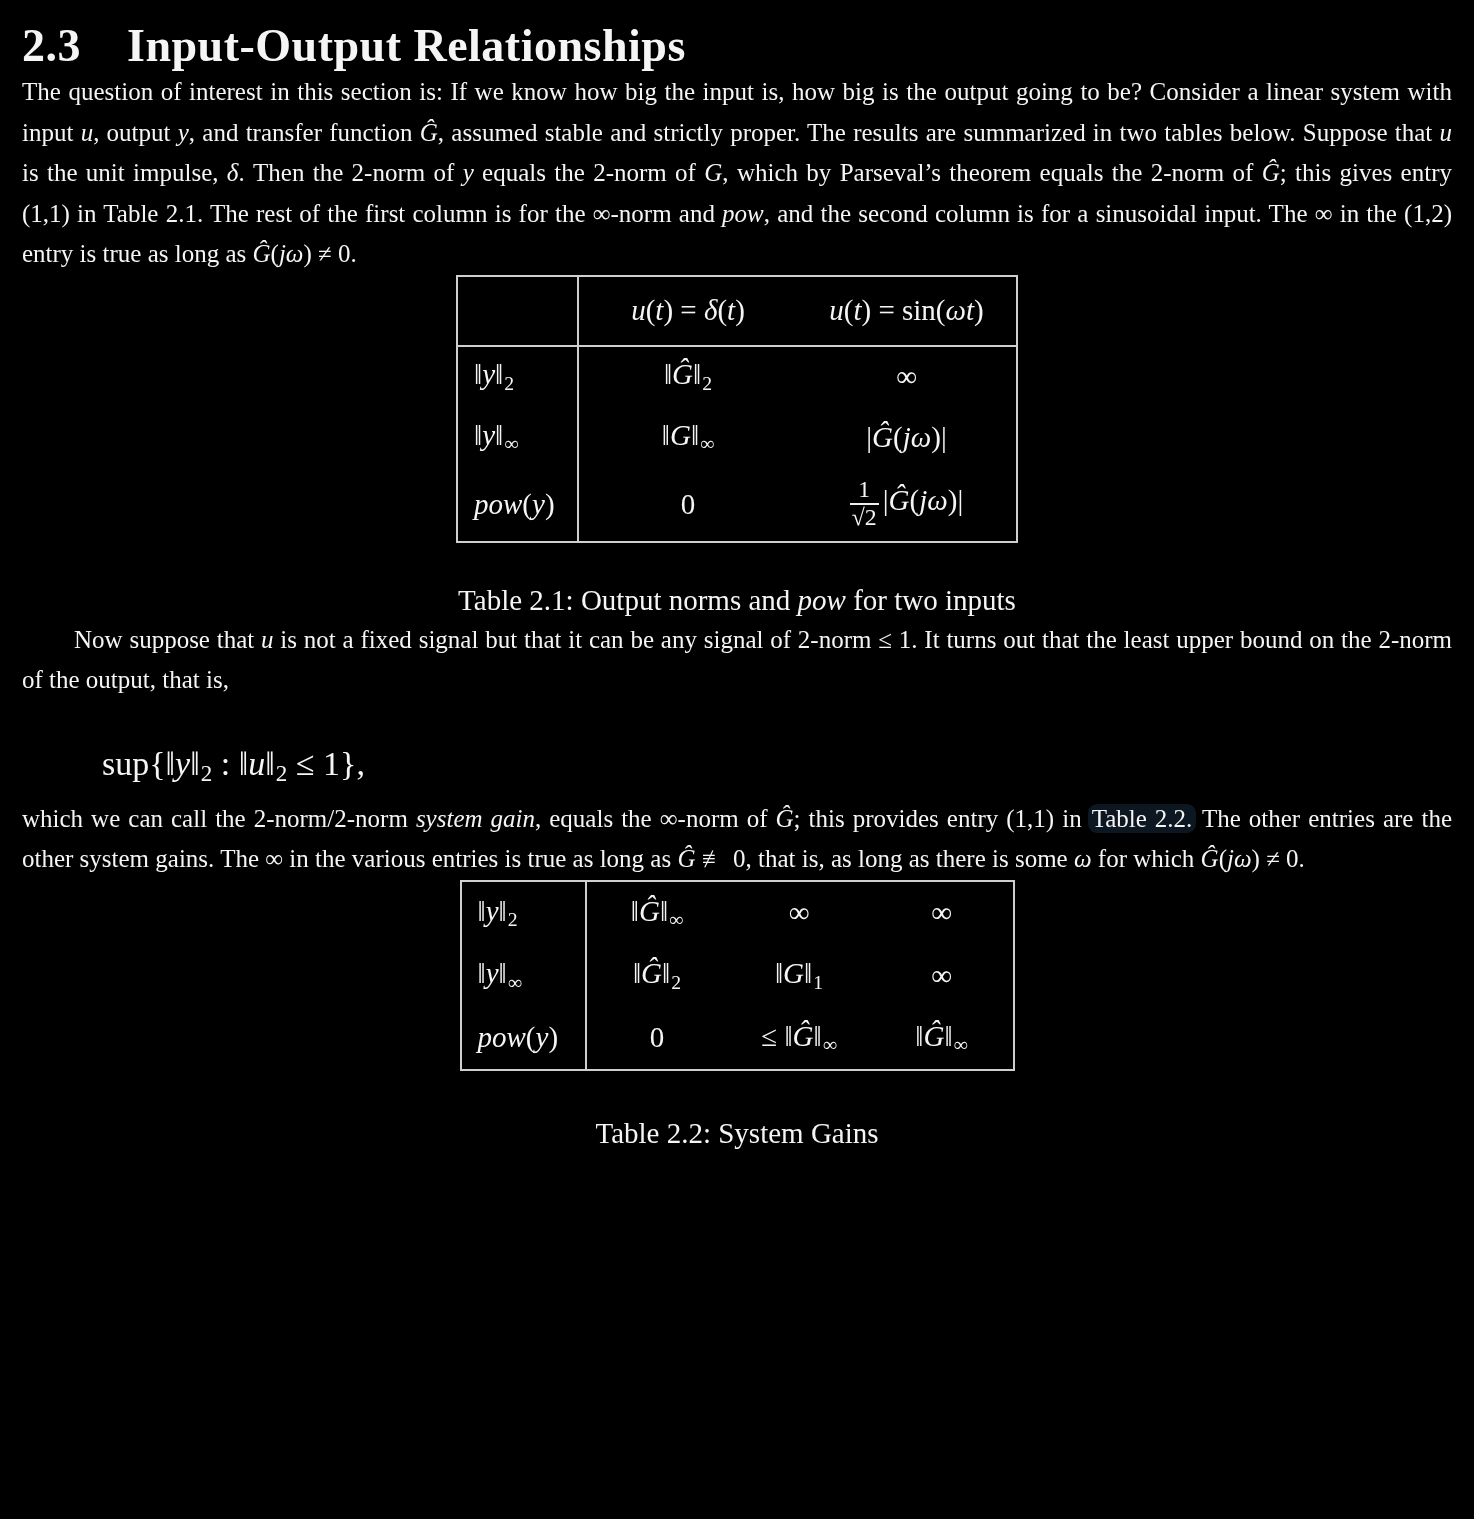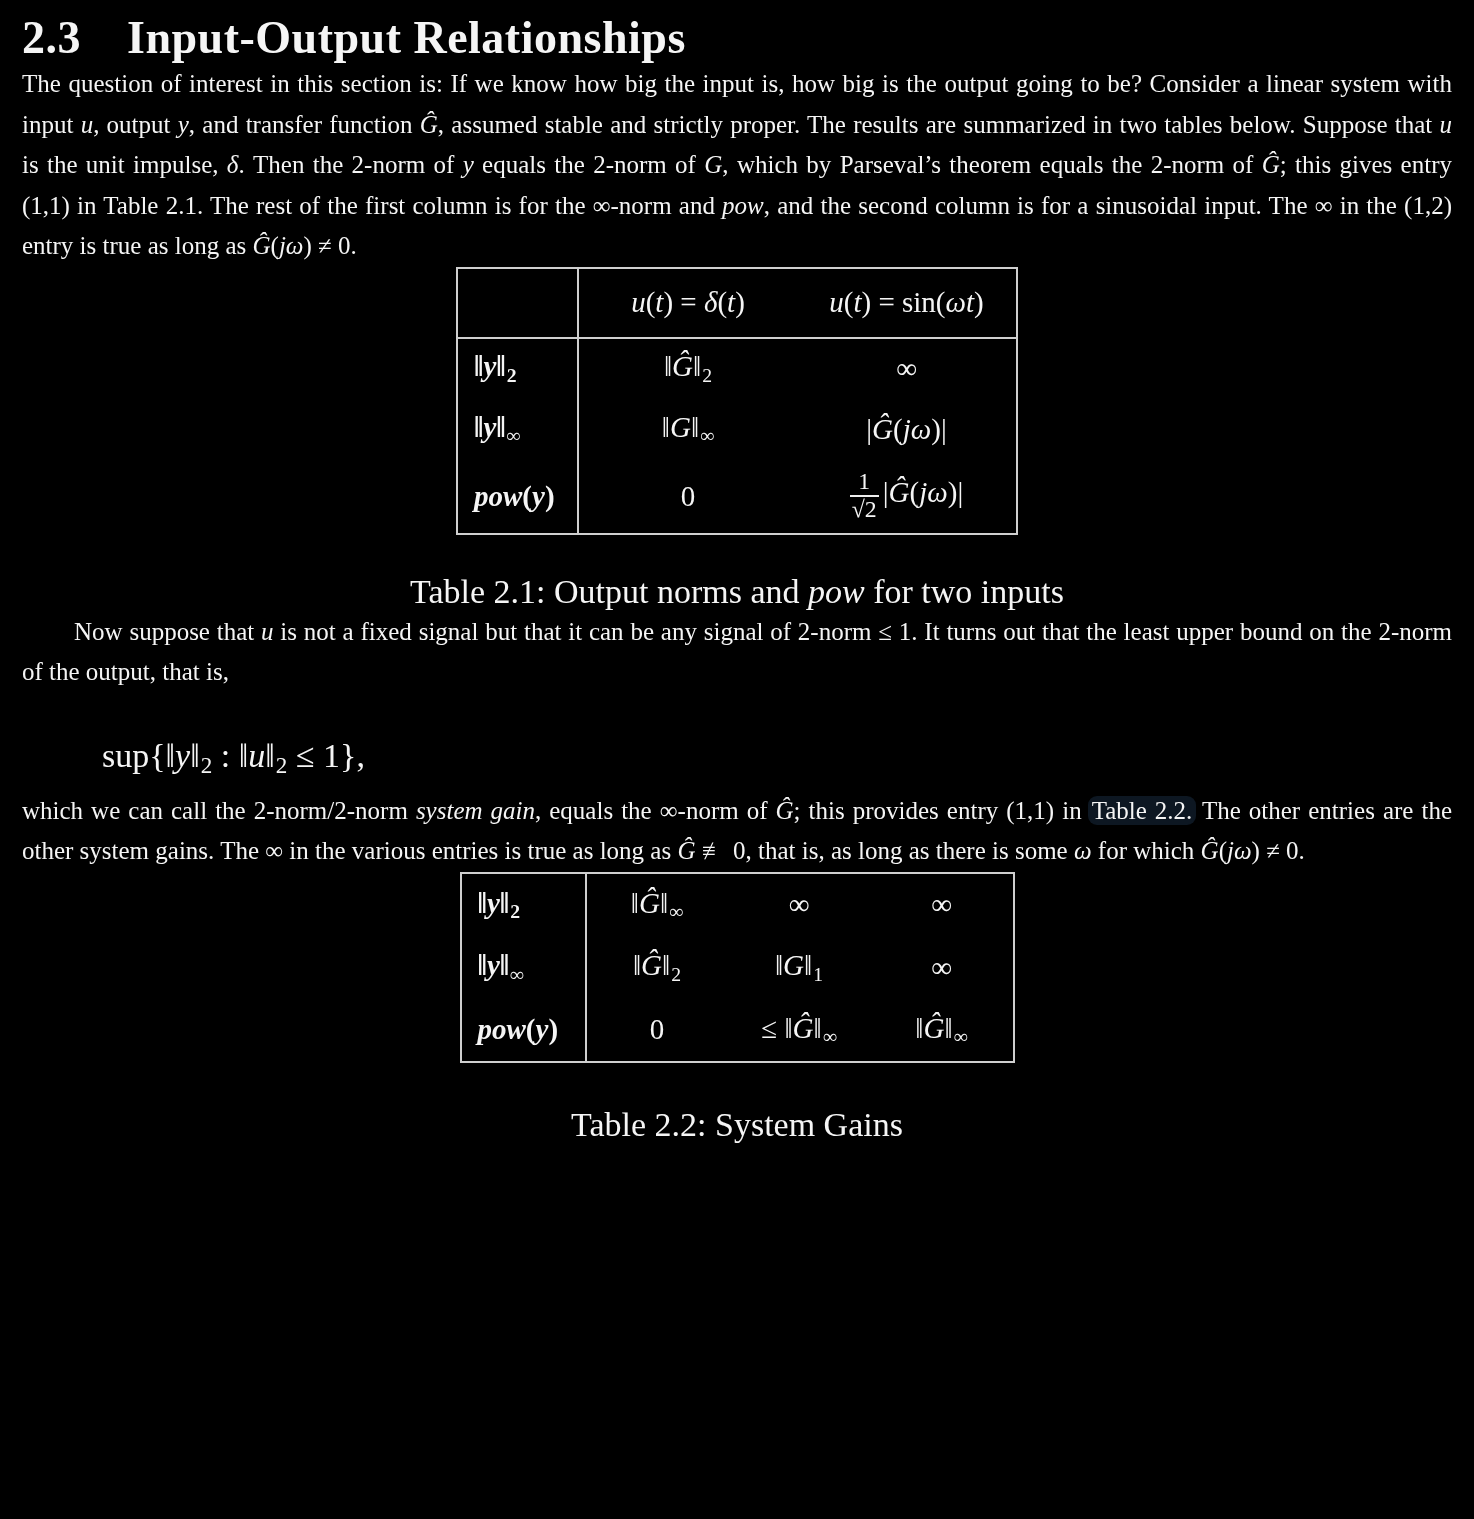--- a/index.html
+++ b/index.html
@@ -2,21 +2,21 @@
 <html><head>
 <meta charset="utf-8">
 <style>
   html,body{margin:0;padding:0;background:#000;}
   body{
     width:1474px;height:1519px;overflow:hidden;
     color:#f5f5f5;
     font-family:"Liberation Serif","DejaVu Serif",serif;
     -webkit-font-smoothing:antialiased;
   }
-  .page{padding:12px 22px 0 22px;}
+  .page{padding:12px 22px 0 22px;margin-top:8px;}
   h1{
     font-size:46px;font-weight:700;margin:0;line-height:52px;
     letter-spacing:0.5px;
   }
   .sec-num{display:inline-block;margin-right:46px;}
   p.body{
     font-size:25px;line-height:40.5px;margin:0;
     text-align:justify;
   }
   .p1{margin-top:36px;}
@@ -34,32 +34,31 @@
     table-layout:fixed;
     padding-left:12px;
   }
   table.mtable td{
     font-size:29px;text-align:center;vertical-align:middle;
     padding:0;overflow:visible;
   }
   table.mtable td.lbl{
     text-align:left;padding-left:16px;
     border-right:2.5px solid #cfcfcf;
-    font-weight:bold;
   }
   table.mtable tr.head td{border-bottom:2.5px solid #cfcfcf;}
   .t1{margin-top:62px;width:560px;}
   .t1 tr.head{height:70px;}
   .t1 tr.r1,.t1 tr.r2{height:61px;}
   .t1 tr.r3{height:74px;}
   .t2{margin-top:32px;width:553px;}
   .t2 tr.head{height:70px;}
   .t2 tr.r1,.t2 tr.r2,.t2 tr.r3{height:63px;}
   .caption{
-    font-size:34px;line-height:40px;text-align:center;
+    font-size:29px;line-height:40px;text-align:center;
   }
   .cap1{margin-top:37px;}
   .cap2{margin-top:42px;}
   .frac{
     display:inline-flex;flex-direction:column;align-items:center;
     vertical-align:middle;line-height:1.08;font-size:0.82em;
     margin-right:4px;
   }
   .frac .den{border-top:2px solid #efefef;padding:0 2px;}
 </style>

